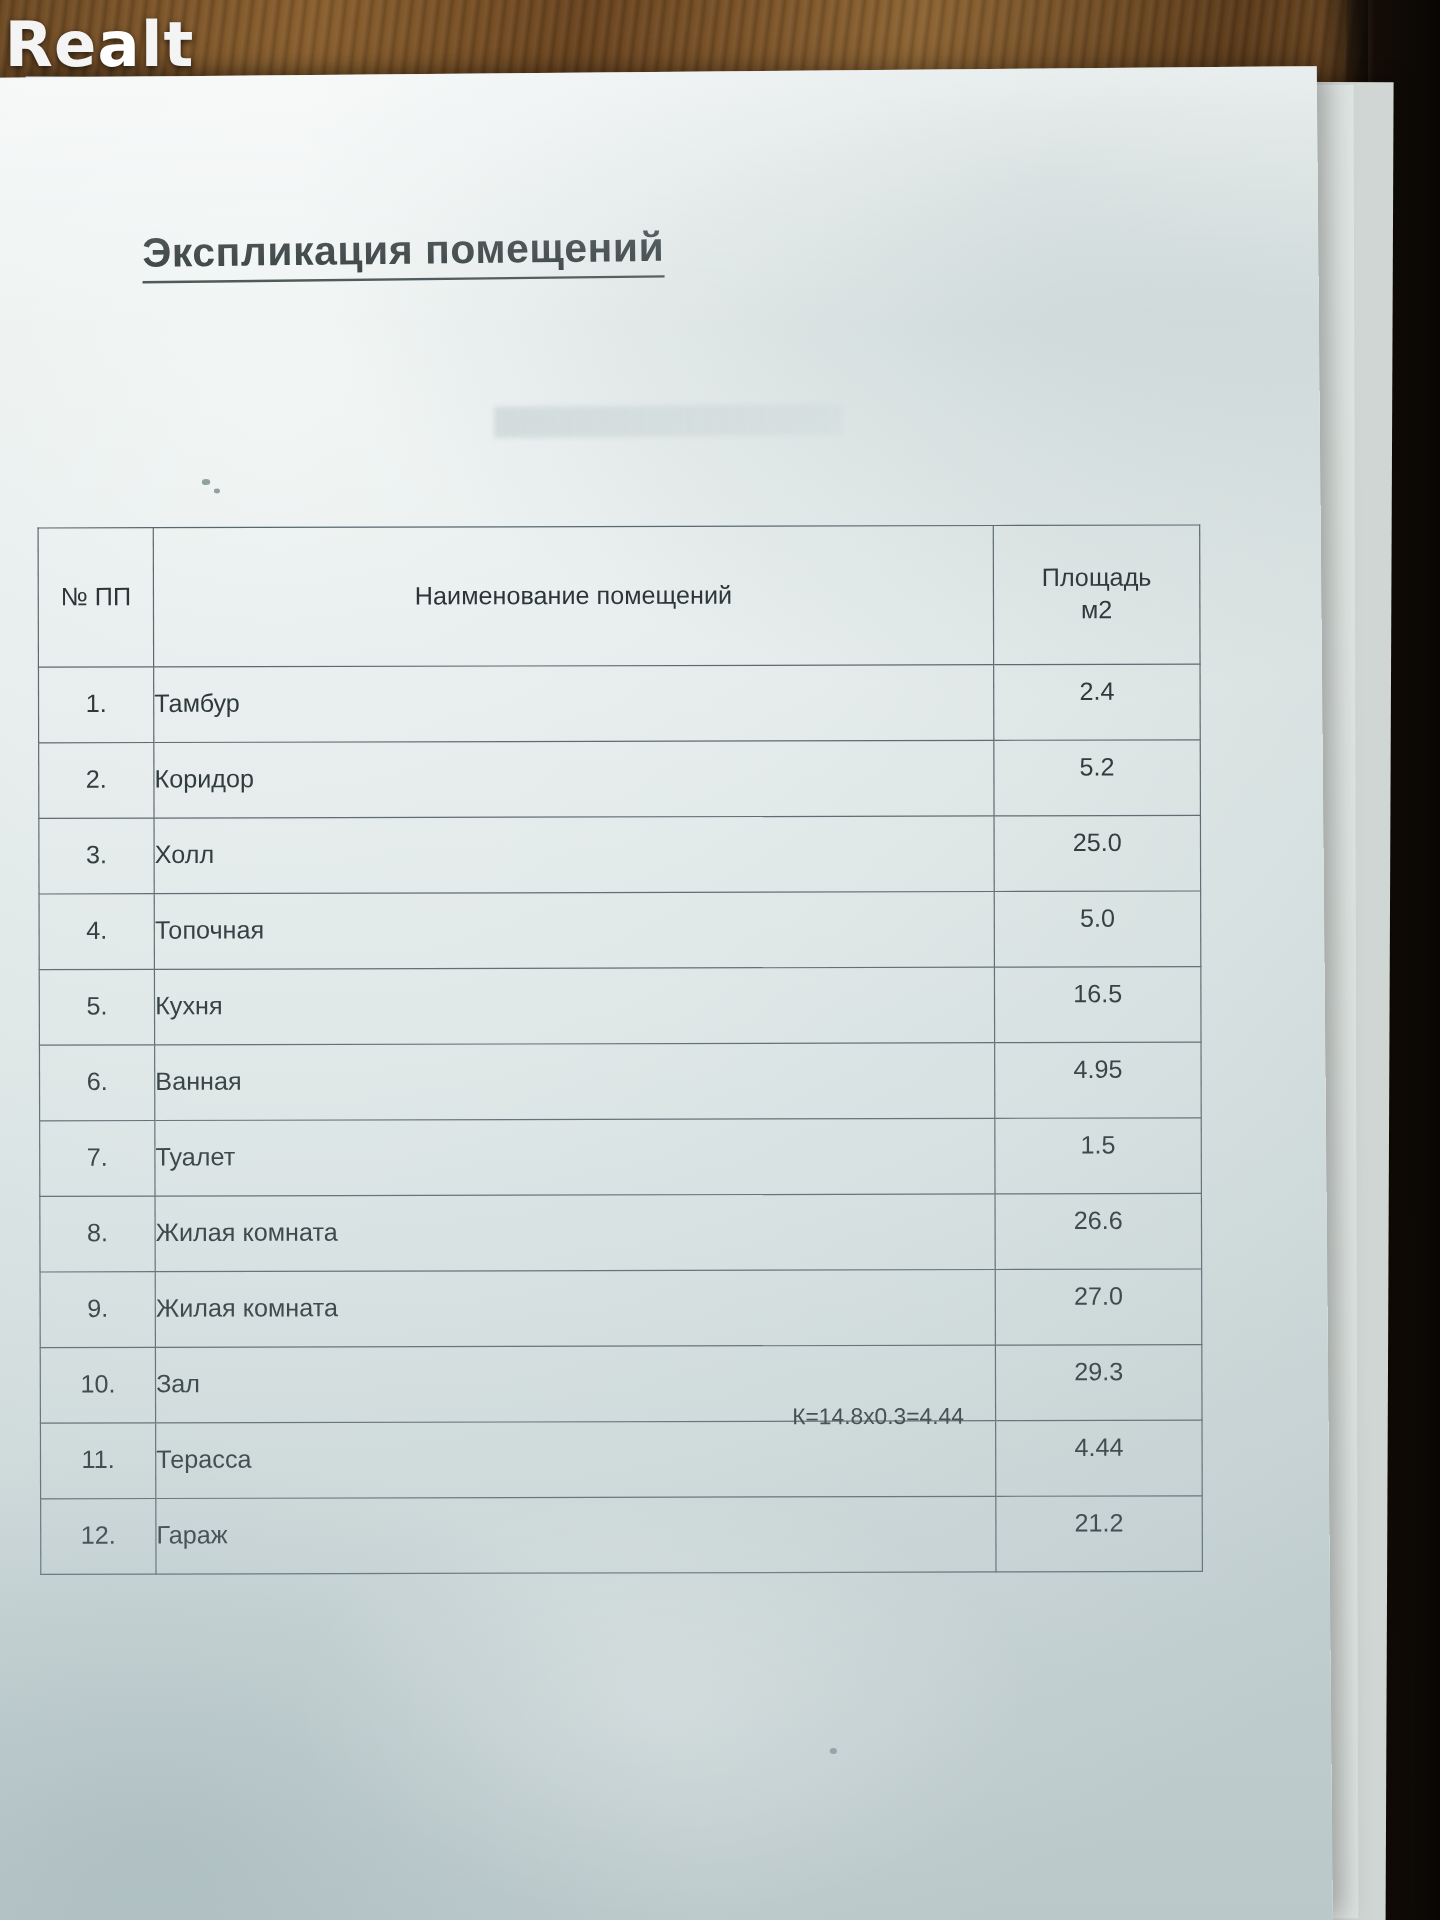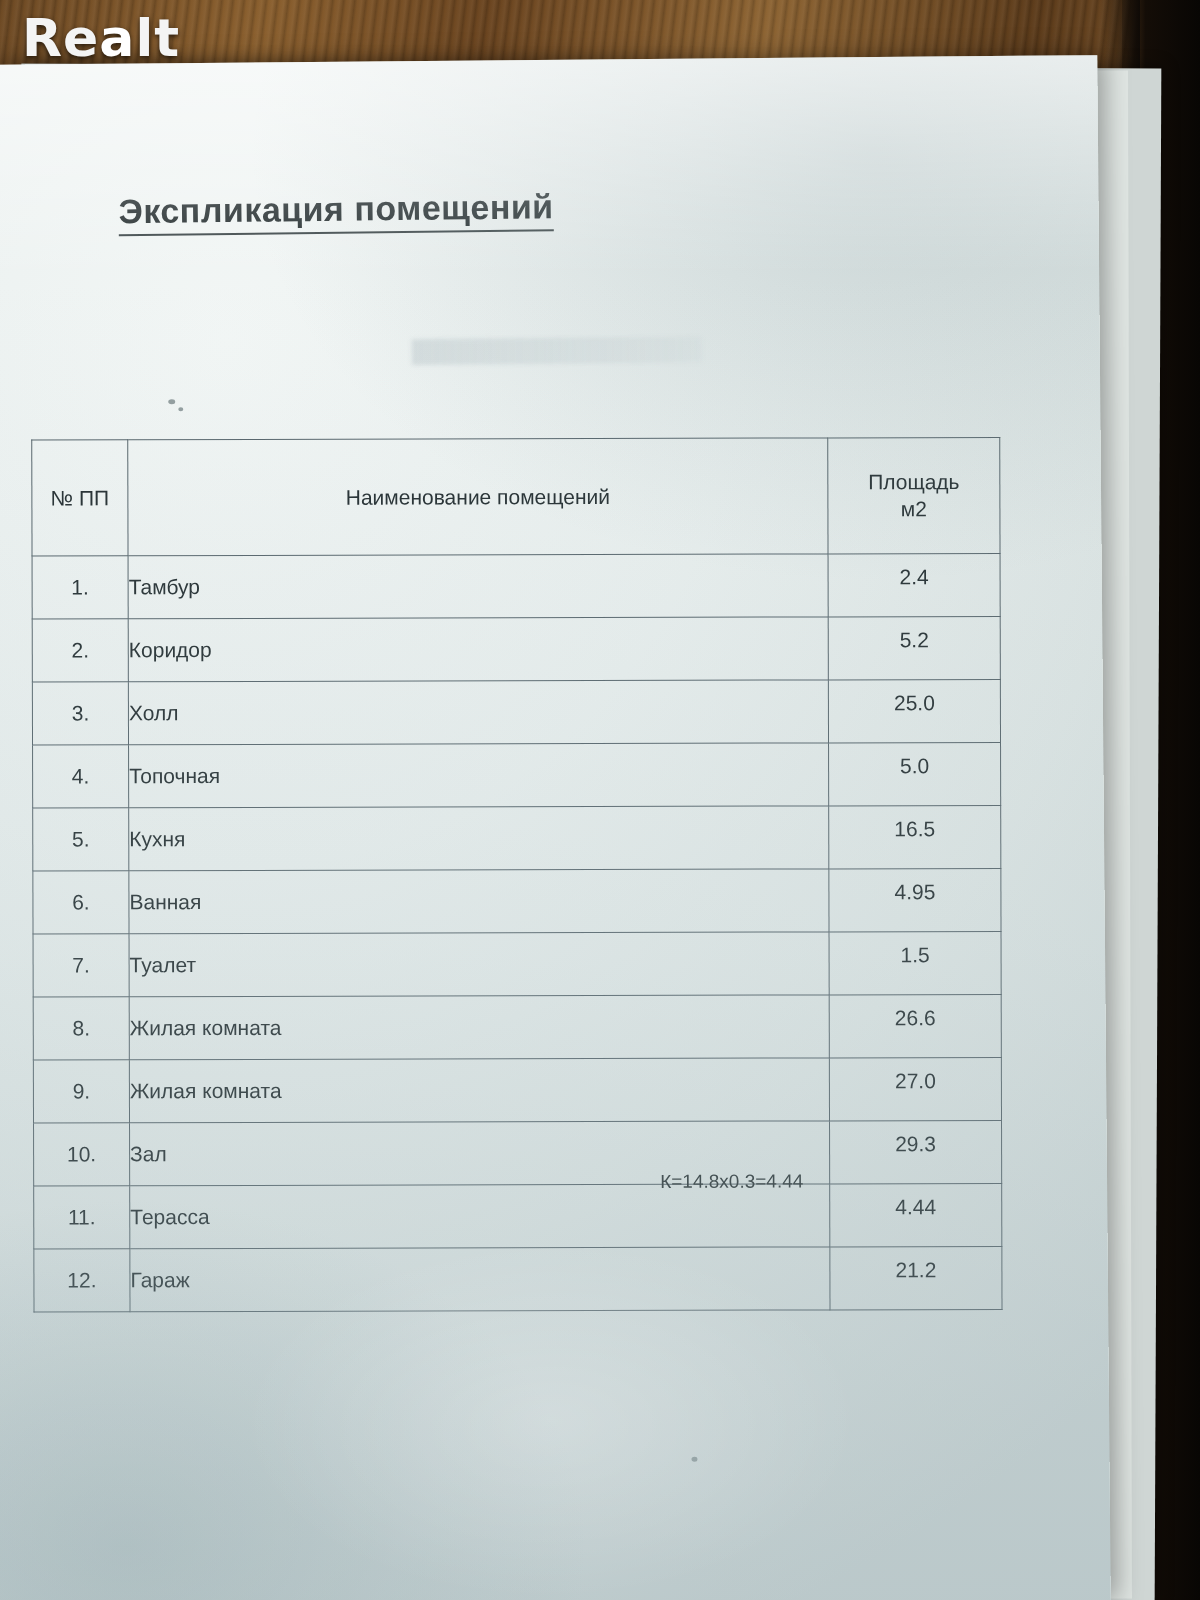--- a/index.html
+++ b/index.html
@@ -113,21 +113,21 @@
   .speck {
     position: absolute;
     background: rgba(70,85,90,0.55);
     border-radius: 50%;
     pointer-events: none;
   }
 
   
   .watermark {
     position: absolute;
-    left: 22px;
+    left: 4px;
     top: 8px;
     font-size: 52px;
     font-weight: bold;
     letter-spacing: 1px;
     color: #f4f4f4;
     text-shadow: 0 2px 5px rgba(0,0,0,0.65);
     font-family: "DejaVu Sans", sans-serif;
     z-index: 40;
   }
   .watermark .wm-a { color: #ffffff; }

